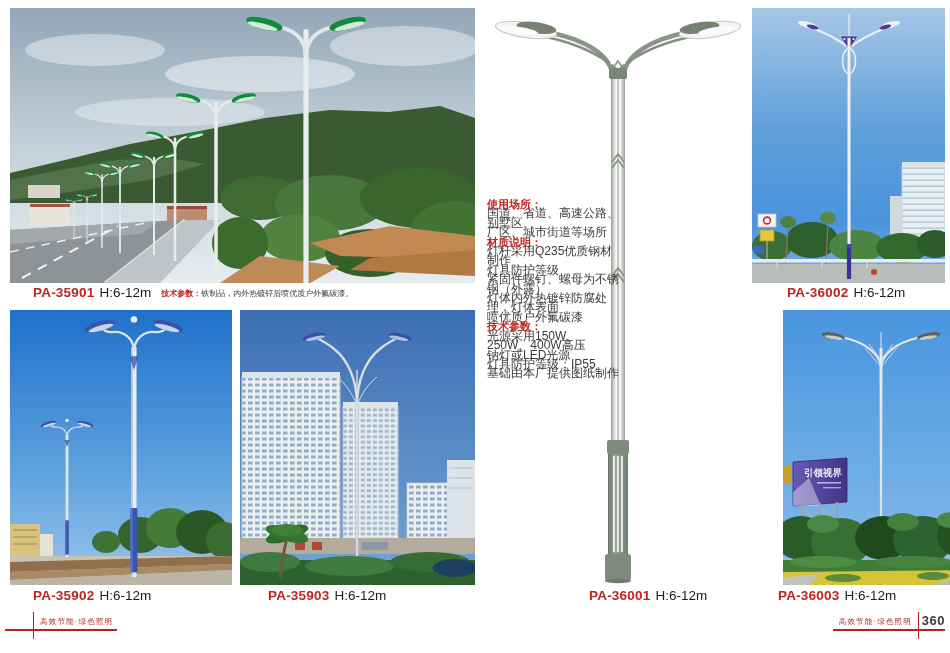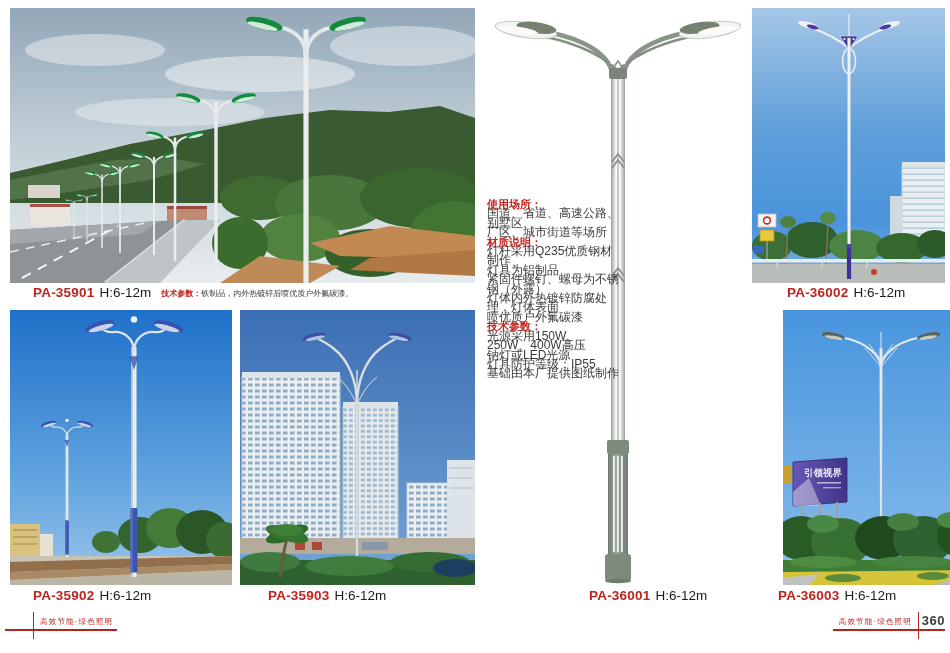--- a/index.html
+++ b/index.html
@@ -293,21 +293,21 @@
   </g>
 </svg>
 </div>
 
 <div class="spec-block">
   <div class="spec-title">使用场所：</div>
   <div class="spec-line">国道、省道、高速公路、别墅区、</div>
   <div class="spec-line">厂区、城市街道等场所</div>
   <div class="spec-title">材质说明：</div>
   <div class="spec-line">灯杆采用Q235优质钢材制作</div>
-  <div class="spec-line">灯具为铝制品</div>
+  <div class="spec-line">灯具防护等级</div>
   <div class="spec-line">紧固件螺钉、螺母为不锈钢（外露）</div>
   <div class="spec-line">灯体内外热镀锌防腐处理，灯体表面</div>
   <div class="spec-line">喷优质户外氟碳漆</div>
   <div class="spec-title">技术参数：</div>
   <div class="spec-line">光源采用150W、250W、400W高压</div>
   <div class="spec-line">钠灯或LED光源</div>
   <div class="spec-line">灯具防护等级：IP55</div>
   <div class="spec-line">基础由本厂提供图纸制作</div>
 </div>
 

